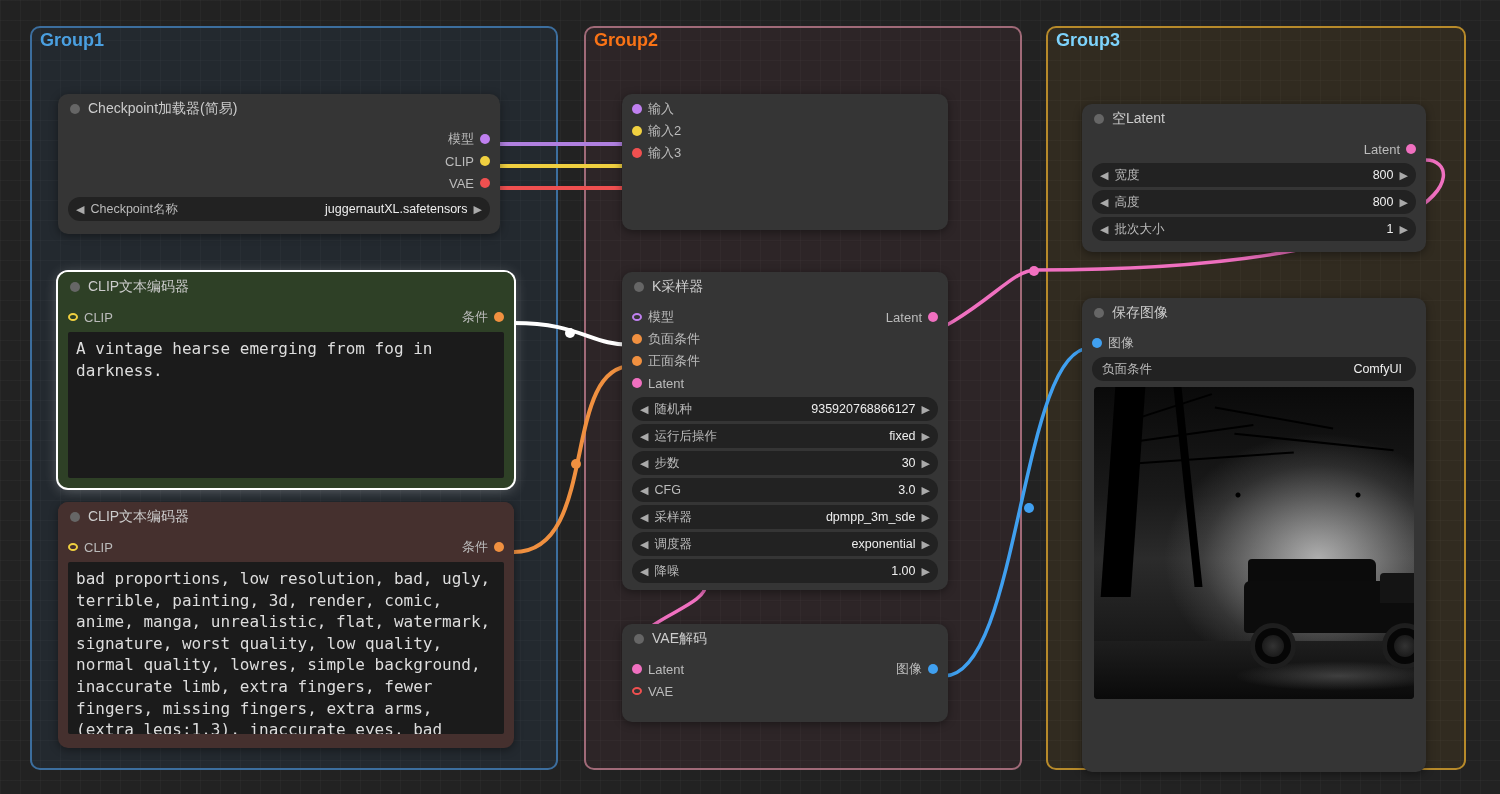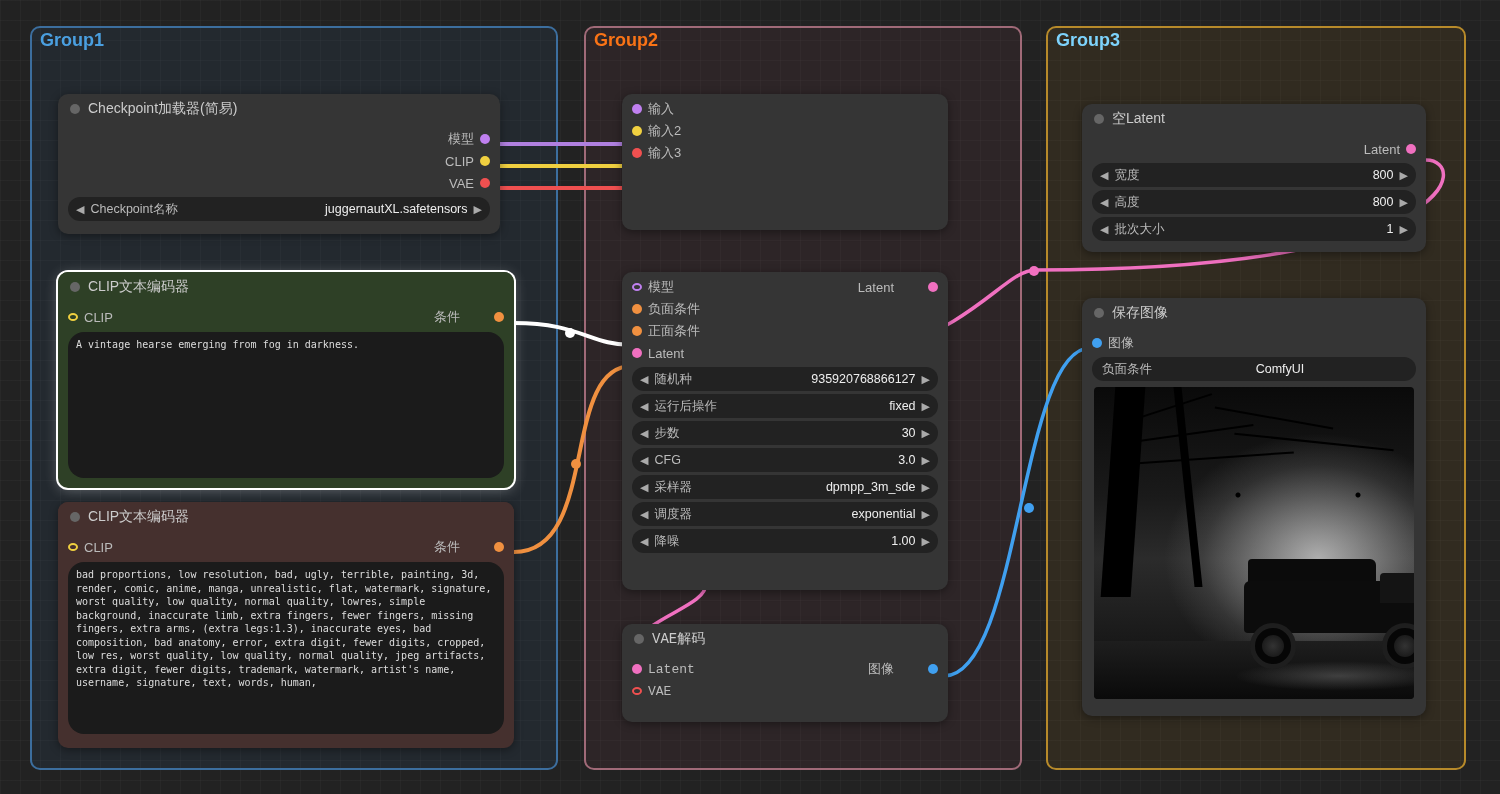--- a/index.html
+++ b/index.html
@@ -61,21 +61,21 @@
 
   .port-row {
     display: flex; align-items:center;
     height: 22px;
     padding: 0 10px;
     font-size: 13px;
     position: relative;
   }
   .port-row.right { justify-content: flex-end; }
   .port-row.split .left-part { flex:1; display:flex; align-items:center; }
-  .port-row.split .right-part { display:flex; align-items:center;gap:28px; }
+  .port-row.split .right-part { display:flex; align-items:center; }
   .port {
     width: 10px; height: 10px; border-radius: 50%;
     flex: 0 0 10px;
   }
   .port.purple { background:#c080f0; }
   .port.yellow { background:#f0d040; }
   .port.red    { background:#f05050; }
   .port.orange { background:#f09040; }
   .port.pink   { background:#f070c0; }
   .port.blue   { background:#40a0f0; }
@@ -89,46 +89,46 @@
   .widget {
     display:flex; align-items:center;
     background:#222; height:24px; margin:3px 10px;
     border-radius:12px; padding: 0 8px; font-size:12.5px;
     color:#ccc;
   }
   .widget .tri-l, .widget .tri-r { color:#aaa; font-size:11px; cursor:pointer; }
   .widget .wlabel { margin: 0 6px; flex:0 0 auto; color:#bbb;}
   .widget .wval   { flex:1; text-align:right; margin-right:6px; color:#eee;}
   .widget.text-only .wlabel { flex:0 0 auto; margin-left:2px }
-  .widget.text-only .wval { flex:1; text-align:center; margin-right:6px }
+  .widget.text-only .wval { flex:1; text-align:right; margin-right:6px }
 
   .textarea {
     margin: 4px 10px 8px;
     background:#1b1b1b;
     color: #ddd;
     font-family: ui-monospace, Menlo, Consolas, monospace;
-    font-size: 10px;
+    font-size: 16px;
     line-height: 1.35;
     padding: 6px 8px;
-    border-radius: 16px;
+    border-radius: 2px;
     white-space: pre-wrap;
     word-break: break-word;
     overflow: hidden;
   }
 
   .n-ckpt   { left: 58px;  top: 94px;  width: 442px; height: 140px; }
   .n-clip1  { left: 58px;  top: 272px; width: 456px; height: 216px; background:#2e4026; }
   .n-clip1 .node-header { background:#2e4026;}
   .n-clip2  { left: 58px;  top: 502px; width: 456px; height: 246px; background:#45302e; }
   .n-clip2 .node-header { background:#45302e;}
   .n-gin    { left: 622px; top: 94px;  width: 326px; height: 136px; }
   .n-ksamp  { left: 622px; top: 272px; width: 326px; height: 318px; }
-  .n-vae    { left: 622px; top: 624px; width: 326px; height: 98px; font-family: Liberation Mono, monospace; }
+  .n-vae    { left: 622px; top: 624px; width: 326px; height: 98px; }
   .n-empty  { left: 1082px; top: 104px; width: 344px; height: 148px; }
-  .n-save   { left: 1082px; top: 298px; width: 344px; height: 418px; }
+  .n-save   { left: 1082px; top: 298px; width: 344px; height: 474px; }
 
   .preview {
     margin: 6px 12px 10px;
     height: 312px;
     border-radius: 4px;
     background:
       radial-gradient(ellipse 60% 50% at 70% 55%, rgba(230,230,230,.7), rgba(140,140,140,.2) 60%, rgba(0,0,0,0) 80%),
       linear-gradient(#0a0a0a 0%, #1a1a1a 35%, #2b2b2b 55%, #0c0c0c 100%);
     position: relative;
     overflow:hidden;
@@ -270,20 +270,24 @@
         <span class="port-label-l">输入2</span>
       </div>
     <div class="port-row">
         <span class="port red"></span>
         <span class="port-label-l">输入3</span>
       </div>
   </div>
 </div>
 
 <div class="node n-ksamp">
+  <div class="node-header">
+      <span class="dot"></span>
+    <span>K采样器</span>
+    </div>
   <div class="node-body">
     <div class="port-row split">
       <div class="left-part">
           <span class="port hollow purple"></span>
           <span class="port-label-l">模型</span>
         </div>
       <div class="right-part">
           <span class="port-label-r">Latent</span>
           <span class="port pink"></span>
         </div>

